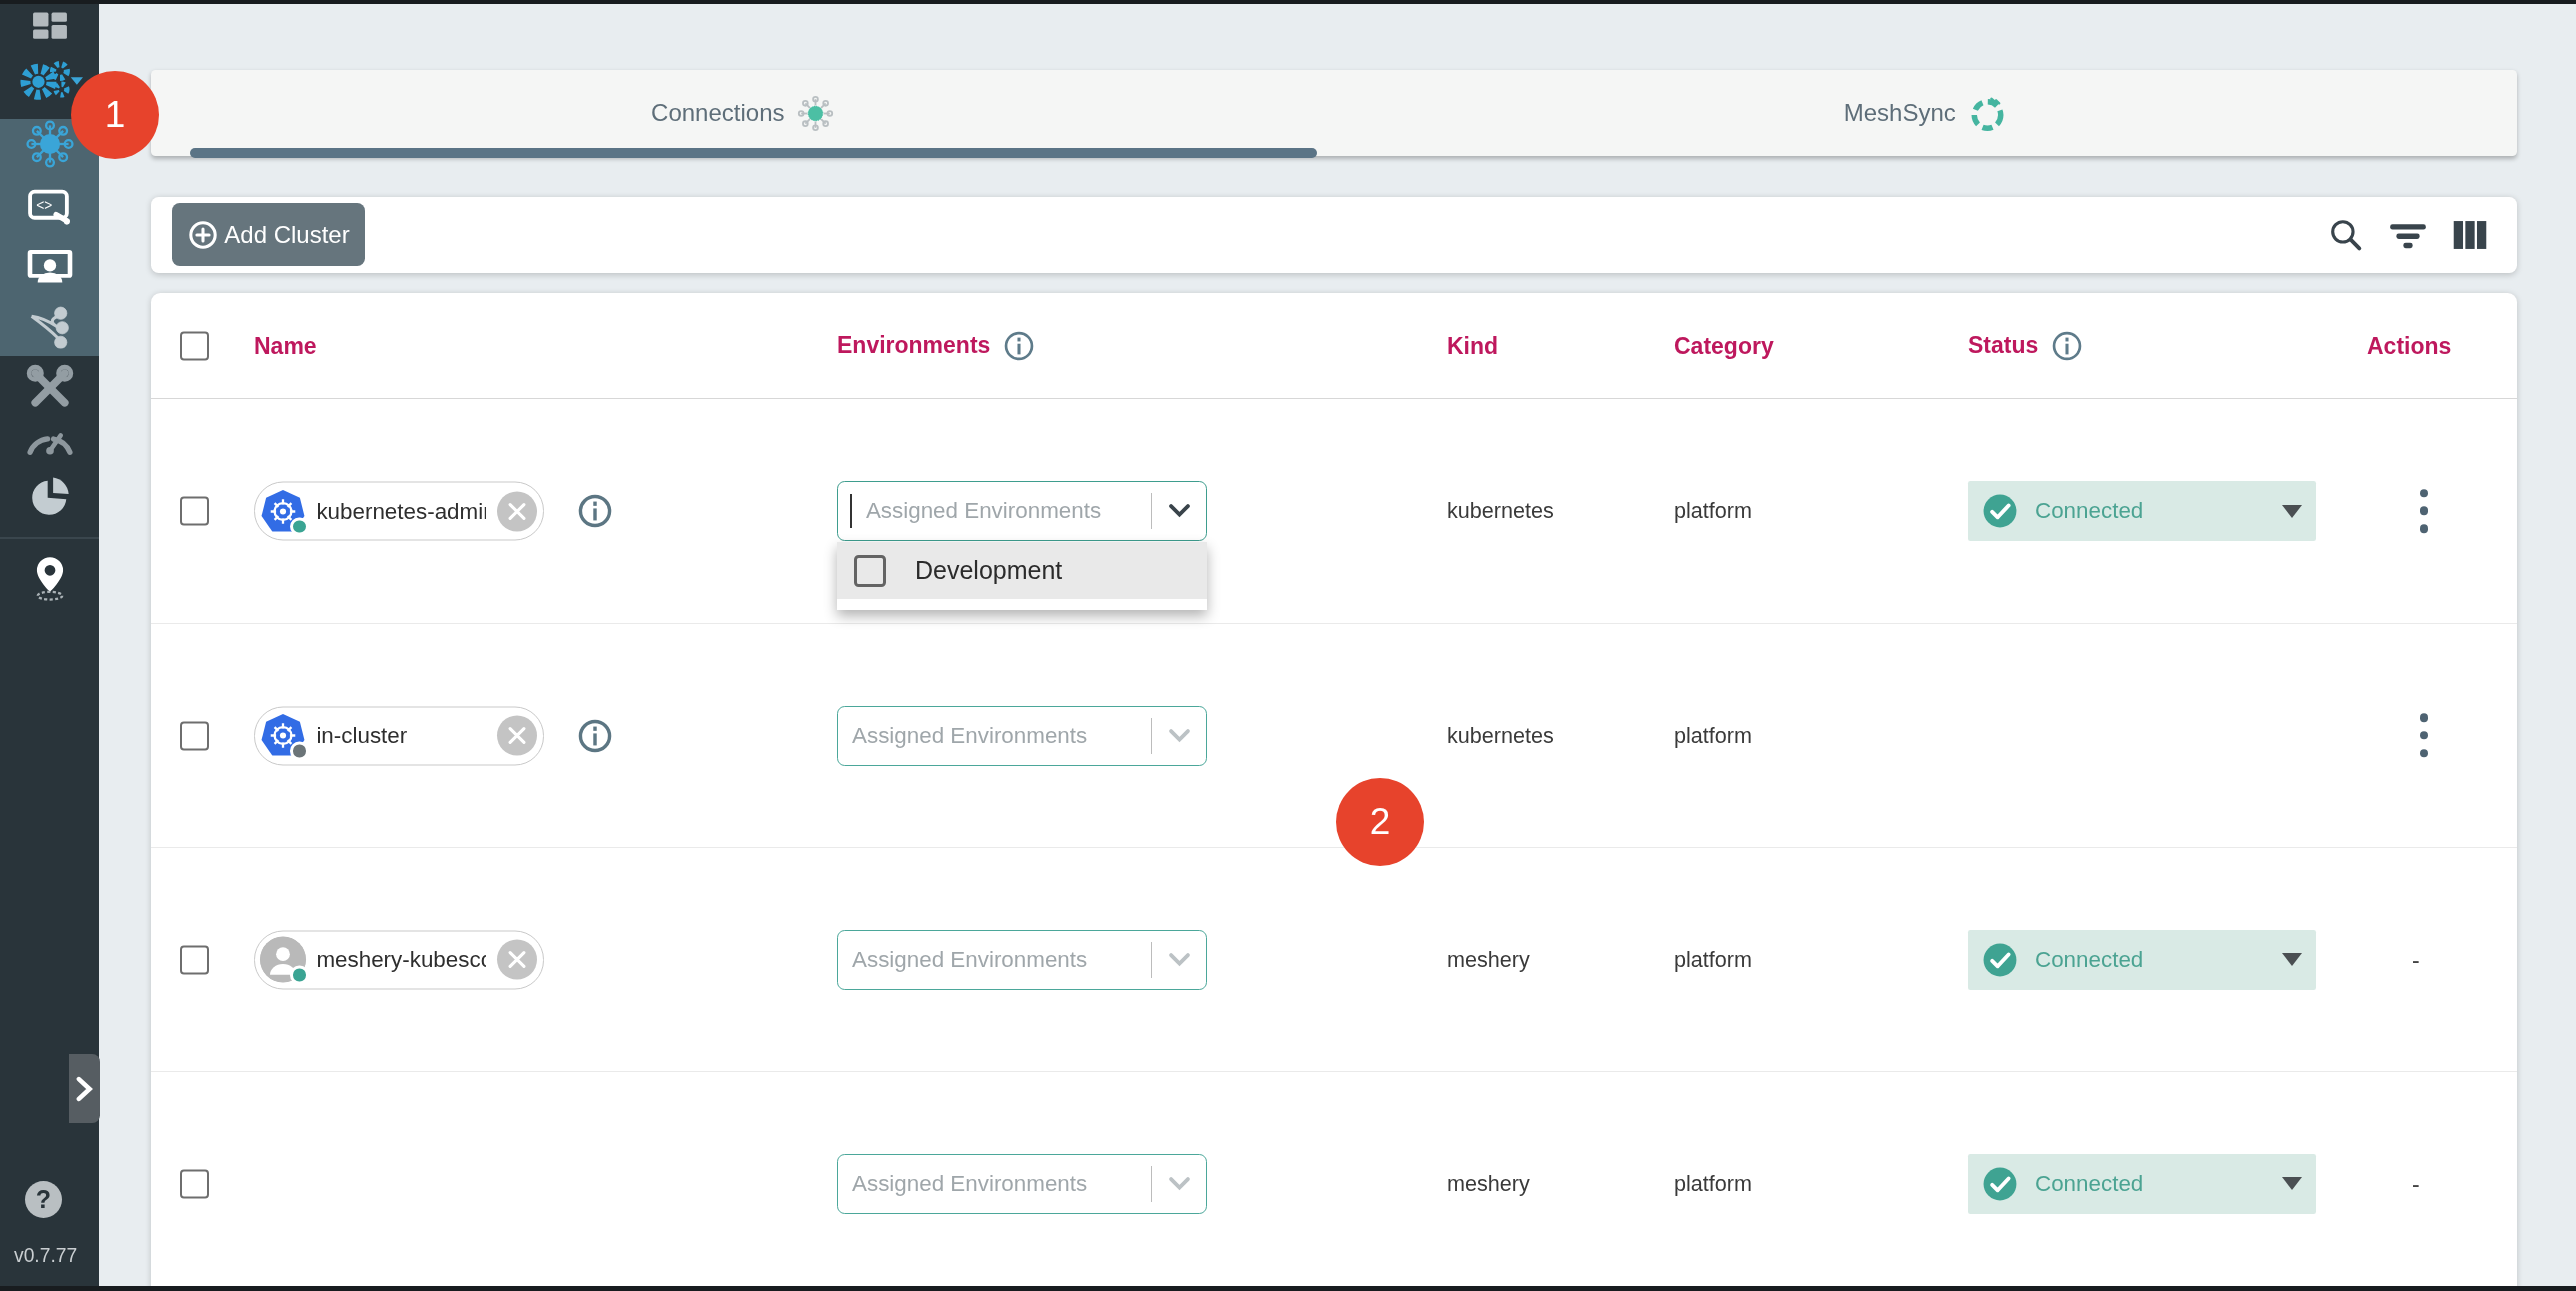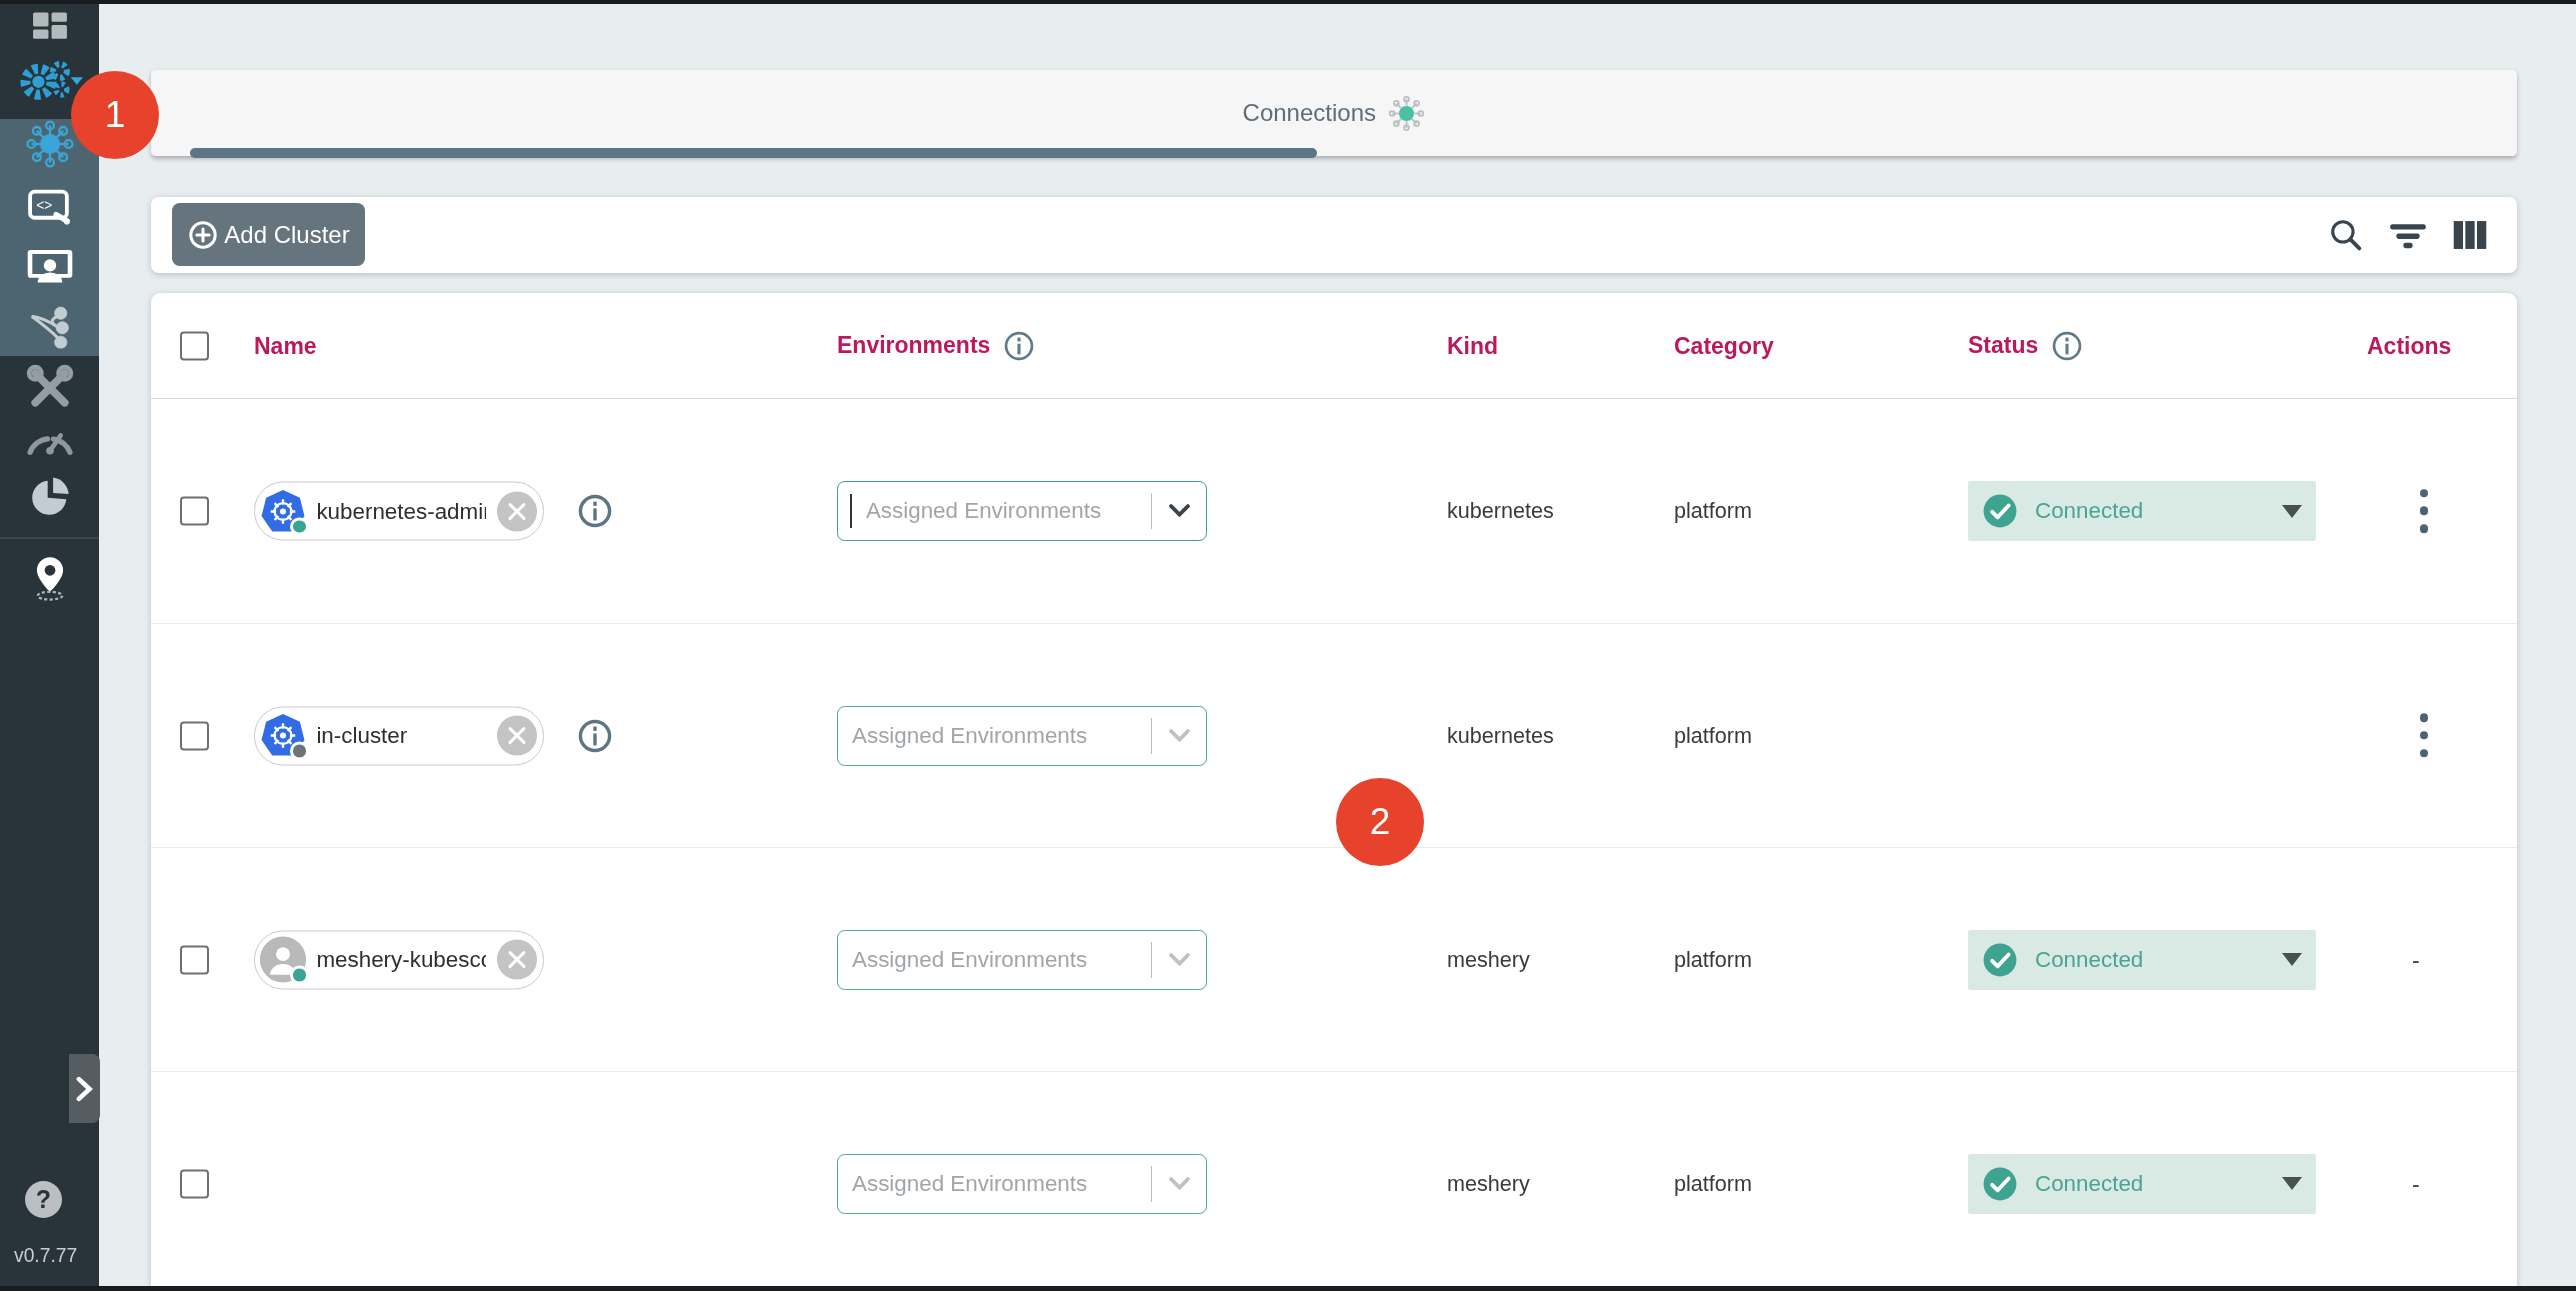--- a/index.html
+++ b/index.html
@@ -246,20 +246,27 @@
           <circle cx="14" cy="48" r="4"></circle>
             <circle cx="48" cy="48" r="4"></circle>
             <circle cx="14" cy="14" r="4"></circle>
           <circle cx="31" cy="7" r="4"></circle>
             <circle cx="31" cy="55" r="4"></circle>
         </g>
         <circle cx="31" cy="31" r="13" fill="#4cbfa4"></circle>
         <circle cx="31" cy="31" r="13" fill="none" stroke="#fff" stroke-width="1.5" stroke-dasharray="2 2"></circle>
       </svg>
     </div>
+    <div class="tab">
+      <span>MeshSync</span>
+      <svg width="39" height="39" viewBox="0 0 50 50" fill="none">
+        <circle cx="25" cy="27" r="17" stroke="#45b5a0" stroke-width="7" stroke-dasharray="13 7"></circle>
+        <path d="M30 6 l5 4 M36 8 l4 4" stroke="#45b5a0" stroke-width="3" stroke-linecap="round"></path>
+      </svg>
+    </div>
     <div class="tab-underline"></div>
   </div>
 
   <div class="num-badge badge-1">
       <span>1</span>
     </div>
 
   <div class="toolbar">
     <button class="add-btn">
       <svg width="32" height="32" viewBox="0 0 42 42" fill="none" stroke="#fff">
@@ -383,20 +390,26 @@
         <span class="st-label">Connected</span>
         <span class="st-caret"></span>
       </div>
       <div class="cell kebab">
           <i></i>
           <i></i>
           <i></i>
         </div>
     </div>
 
+    <div class="env-menu">
+      <div class="env-opt">
+        <span class="opt-cb"></span>
+        <span class="opt-label">Development</span>
+      </div>
+    </div>
 
     <div class="num-badge badge-2" style="position:absolute;">
         <span>2</span>
       </div>
 
     <div class="trow r2">
       <div class="cell cb"></div>
       <div class="cell chip">
         <div class="avatar-wrap">
           <div class="avatar k8s">

